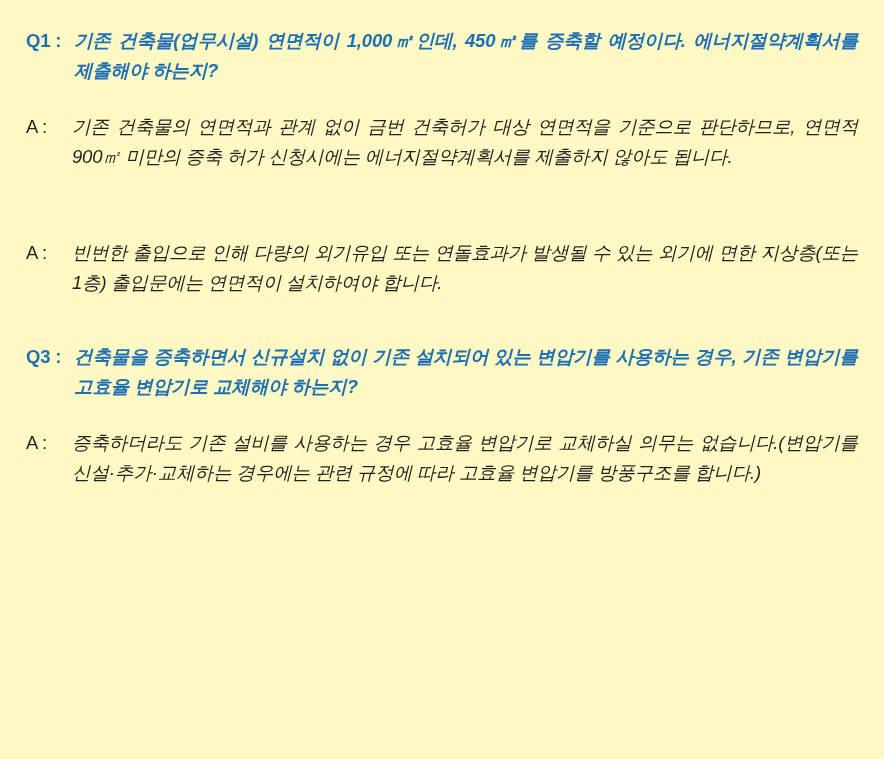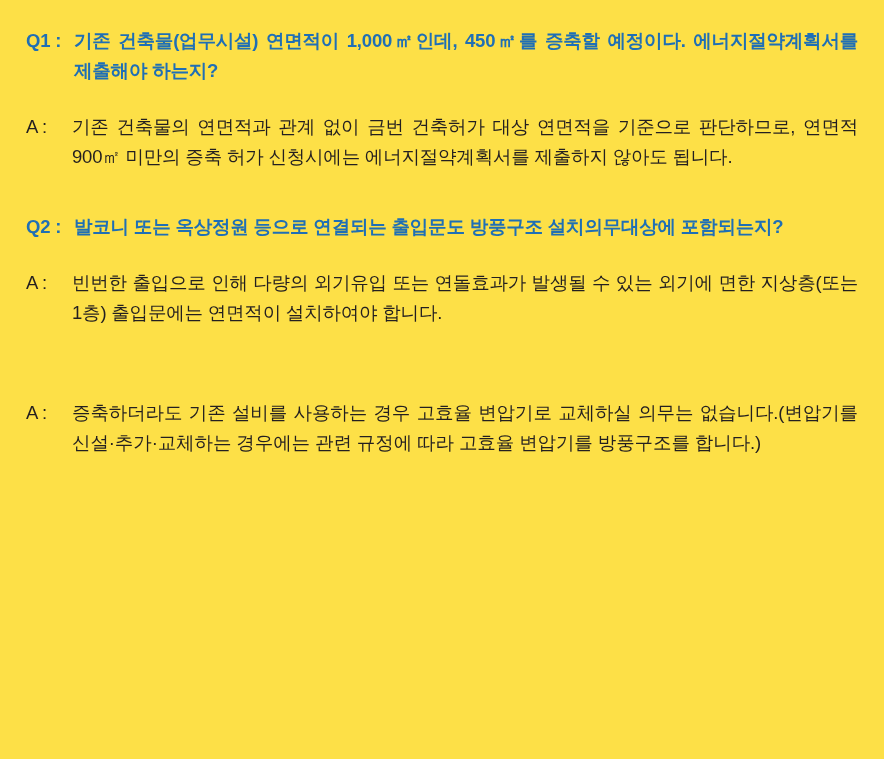--- a/index.html
+++ b/index.html
@@ -13,21 +13,21 @@
     font-family: "Liberation Sans", sans-serif;
     color: #231f20;
     overflow: hidden;
   }
   .page {
     position: relative;
     width: 884px;
     height: 759px;
     box-sizing: border-box;
     padding: 24px 26px 10px 26px;
-    background: #fde047;
+    background: #fef9c3;
   }
   .qa-block {
     margin-bottom: 0;
   }
   .qa-row {
     display: flex;
     align-items: flex-start;
     font-size: 18.5px;
     line-height: 1.62;
     letter-spacing: -0.2px;
@@ -49,20 +49,21 @@
     min-width: 42px;
   }
   .answer .tag {
     min-width: 40px;
   }
   .body-text {
     flex: 1 1 auto;
     text-align: justify;
     text-justify: inter-character;
     word-break: keep-all;
+    font-style: italic;
   }
   .question .body-text {
     text-indent: 0;
   }
   .q1 { margin-top: 2px; }
   .gap-q-a { height: 26px; }
   .gap-block { height: 40px; }
   .gap-block-2 { height: 44px; }
   .q3 .body-text {
     letter-spacing: -0.1px;
@@ -85,38 +86,38 @@
       <div class="qa-row">
         <span class="tag">A :</span>
         <span class="body-text">기존 건축물의 연면적과 관계 없이 금번 건축허가 대상 연면적을 기준으로 판단하므로, 연면적 900㎡ 미만의 증축 허가 신청시에는 에너지절약계획서를 제출하지 않아도 됩니다.</span>
       </div>
     </div>
   </div>
 
   <div class="gap-block"></div>
 
   <div class="qa-block q2">
-    <div class="question">
-      <div class="qa-row">
-        <span class="tag">Q2 :</span>
-        <span class="body-text">발코니 또는 옥상정원 등으로 연결되는 출입문도 방풍구조 설치의무대상에 포함되는지?</span>
-      </div>
-    </div>
     <div class="gap-q-a"></div>
     <div class="answer">
       <div class="qa-row">
         <span class="tag">A :</span>
         <span class="body-text">빈번한 출입으로 인해 다량의 외기유입 또는 연돌효과가 발생될 수 있는 외기에 면한 지상층(또는 1층) 출입문에는 연면적이 설치하여야 합니다.</span>
       </div>
     </div>
   </div>
 
   <div class="gap-block-2"></div>
 
   <div class="qa-block q3">
+    <div class="question">
+      <div class="qa-row">
+        <span class="tag">Q3 :</span>
+        <span class="body-text">건축물을 증축하면서 신규설치 없이 기존 설치되어 있는 변압기를 사용하는 경우, 기존 변압기를 고효율 변압기로 교체해야 하는지?</span>
+      </div>
+    </div>
     <div class="gap-q-a"></div>
     <div class="answer">
       <div class="qa-row">
         <span class="tag">A :</span>
         <span class="body-text">증축하더라도 기존 설비를 사용하는 경우 고효율 변압기로 교체하실 의무는 없습니다.(변압기를 신설·추가·교체하는 경우에는 관련 규정에 따라 고효율 변압기를 방풍구조를 합니다.)</span>
       </div>
     </div>
   </div>
 
 </div>

